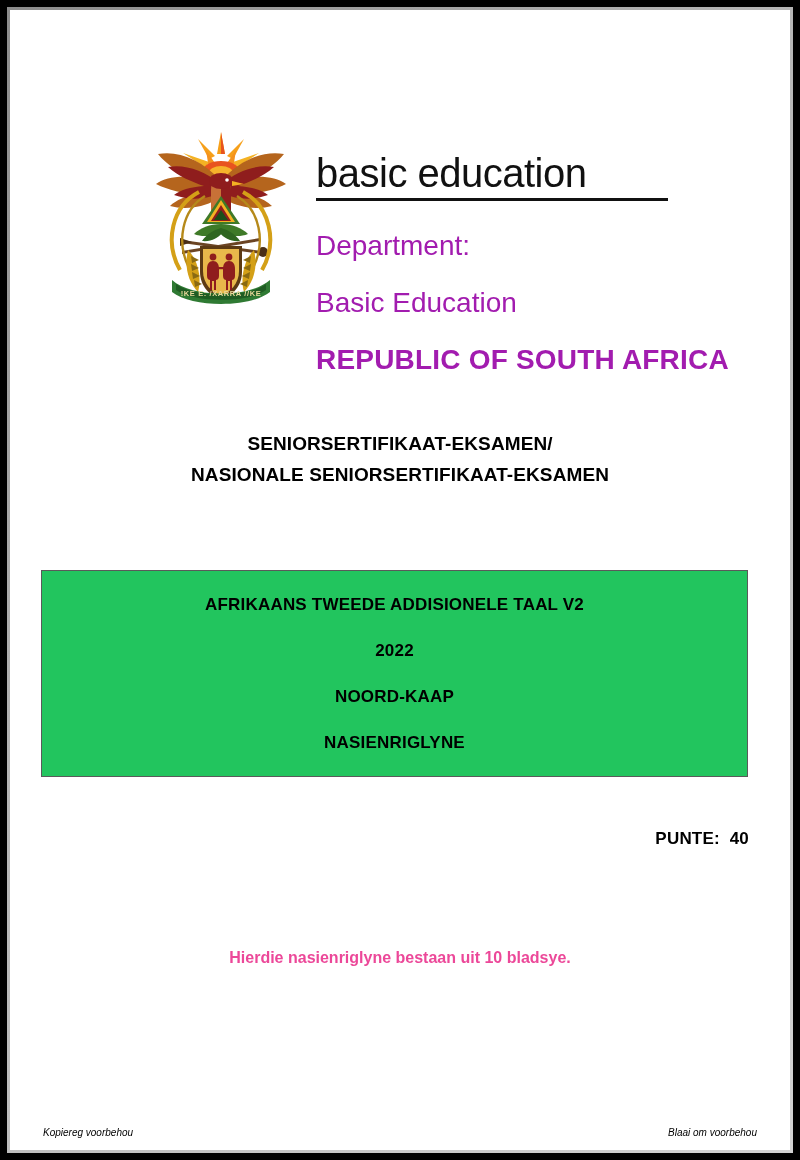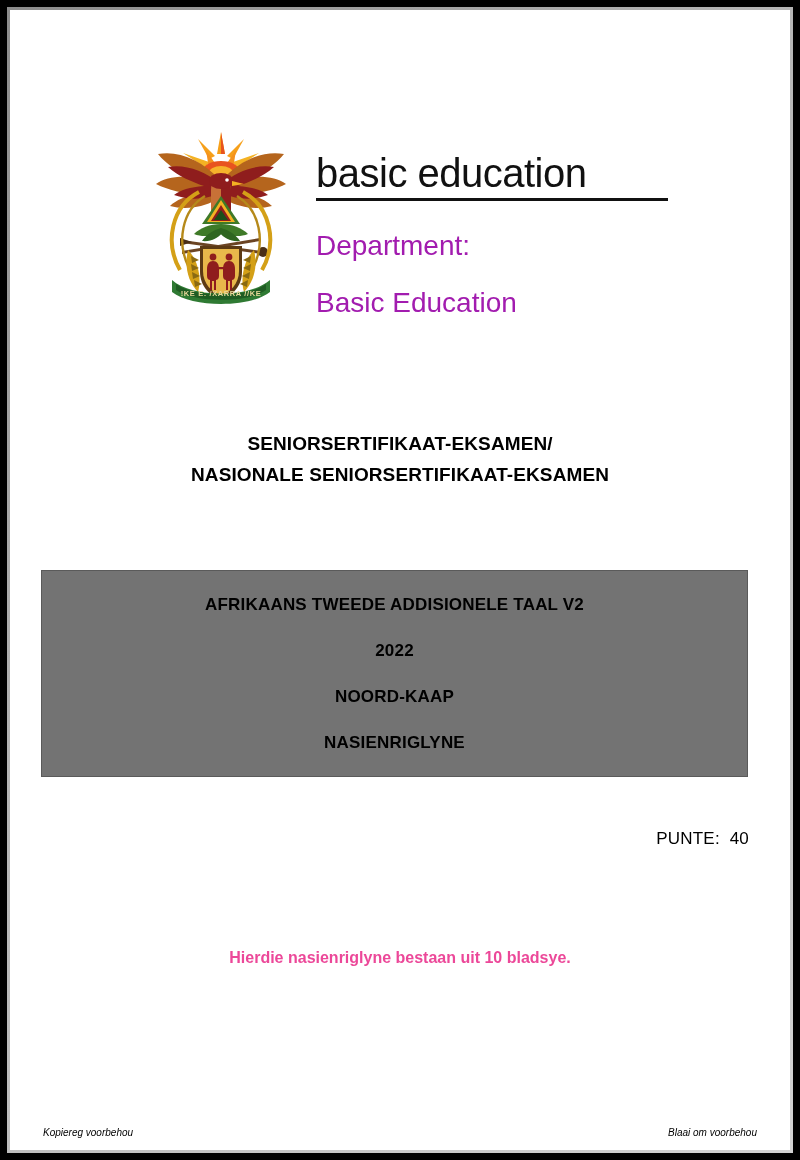--- a/index.html
+++ b/index.html
@@ -99,21 +99,21 @@
   }
 
   
   #info-box {
     position: absolute;
     left: 31px;
     top: 560px;
     width: 707px;
     height: 207px;
     box-sizing: border-box;
-    background: #737373;
+    background: #22c55e;
     border: 1px solid #5a5a5a;
     display: flex;
     flex-direction: column;
     justify-content: center;
     align-items: center;
   }
   .info-line {
     font-size: 17px;
     font-weight: bold;
     color: #000000;
@@ -122,21 +122,21 @@
     margin: 13px 0;
     letter-spacing: 0.2px;
   }
 
   
   #marks-line {
     position: absolute;
     right: 41px;
     top: 819px;
     font-size: 17px;
-    font-weight: normal;
+    font-weight: bold;
     color: #000000;
     letter-spacing: 0.2px;
     white-space: pre;
   }
 
   
   #pages-note {
     position: absolute;
     left: 0;
     right: 0;
@@ -255,20 +255,21 @@
             <path d="M40 164 C58 178 112 178 130 164 L130 170 C112 183 58 183 40 170 Z" fill="#1f5c23"></path>
             <text x="85" y="176" font-family="'Liberation Sans', sans-serif" font-size="7.5" font-weight="bold" fill="#e8d99a" text-anchor="middle" letter-spacing="0.6">!KE E: /XARRA //KE</text>
           </g>
         </svg>
 
         <div id="logo-text">
           <div id="brand-name">basic education</div>
           <div id="brand-rule"></div>
           <div class="brand-sub">Department:</div>
           <div class="brand-sub">Basic Education</div>
+          <div class="brand-sub bold">REPUBLIC OF SOUTH AFRICA</div>
         </div>
       </div>
 
       <div id="exam-heading">
         <div>SENIORSERTIFIKAAT-EKSAMEN/</div>
         <div>NASIONALE SENIORSERTIFIKAAT-EKSAMEN</div>
       </div>
 
       <div id="info-box">
         <div class="info-line">AFRIKAANS TWEEDE ADDISIONELE TAAL V2</div>

